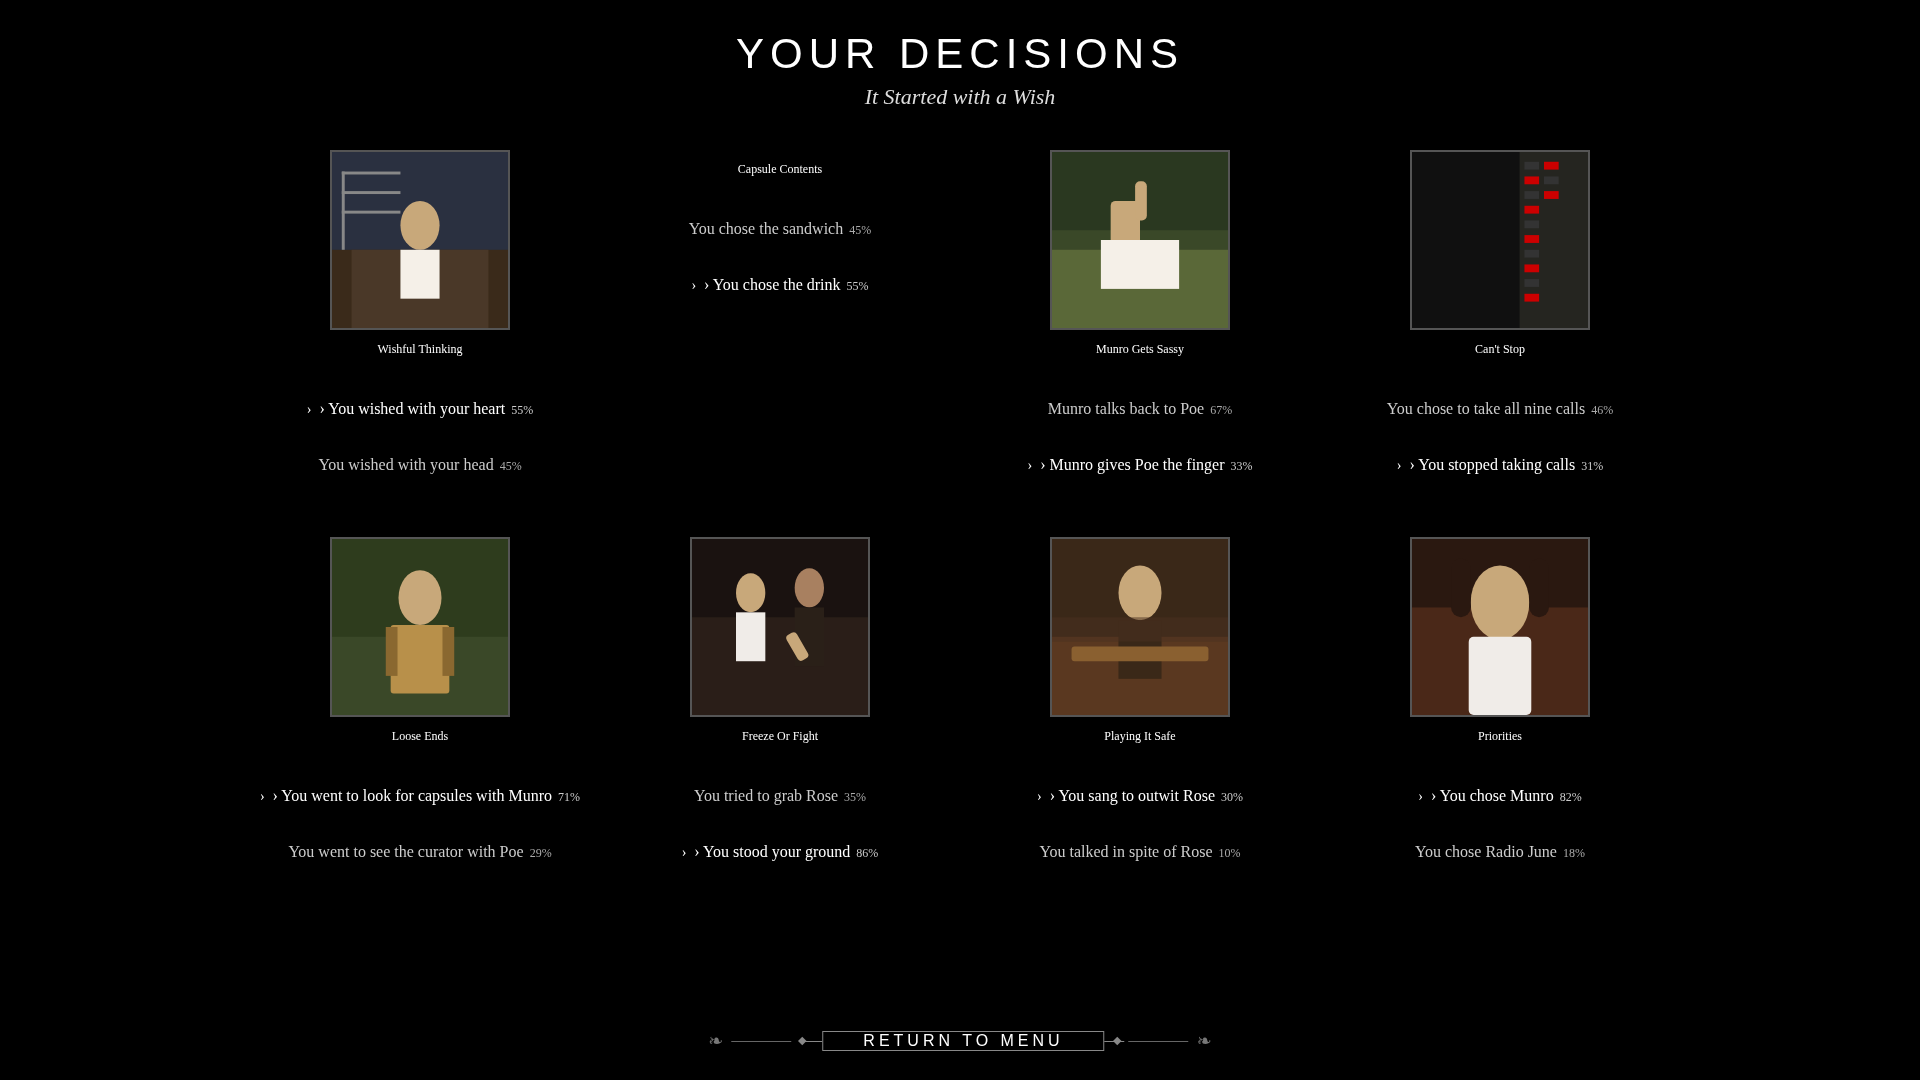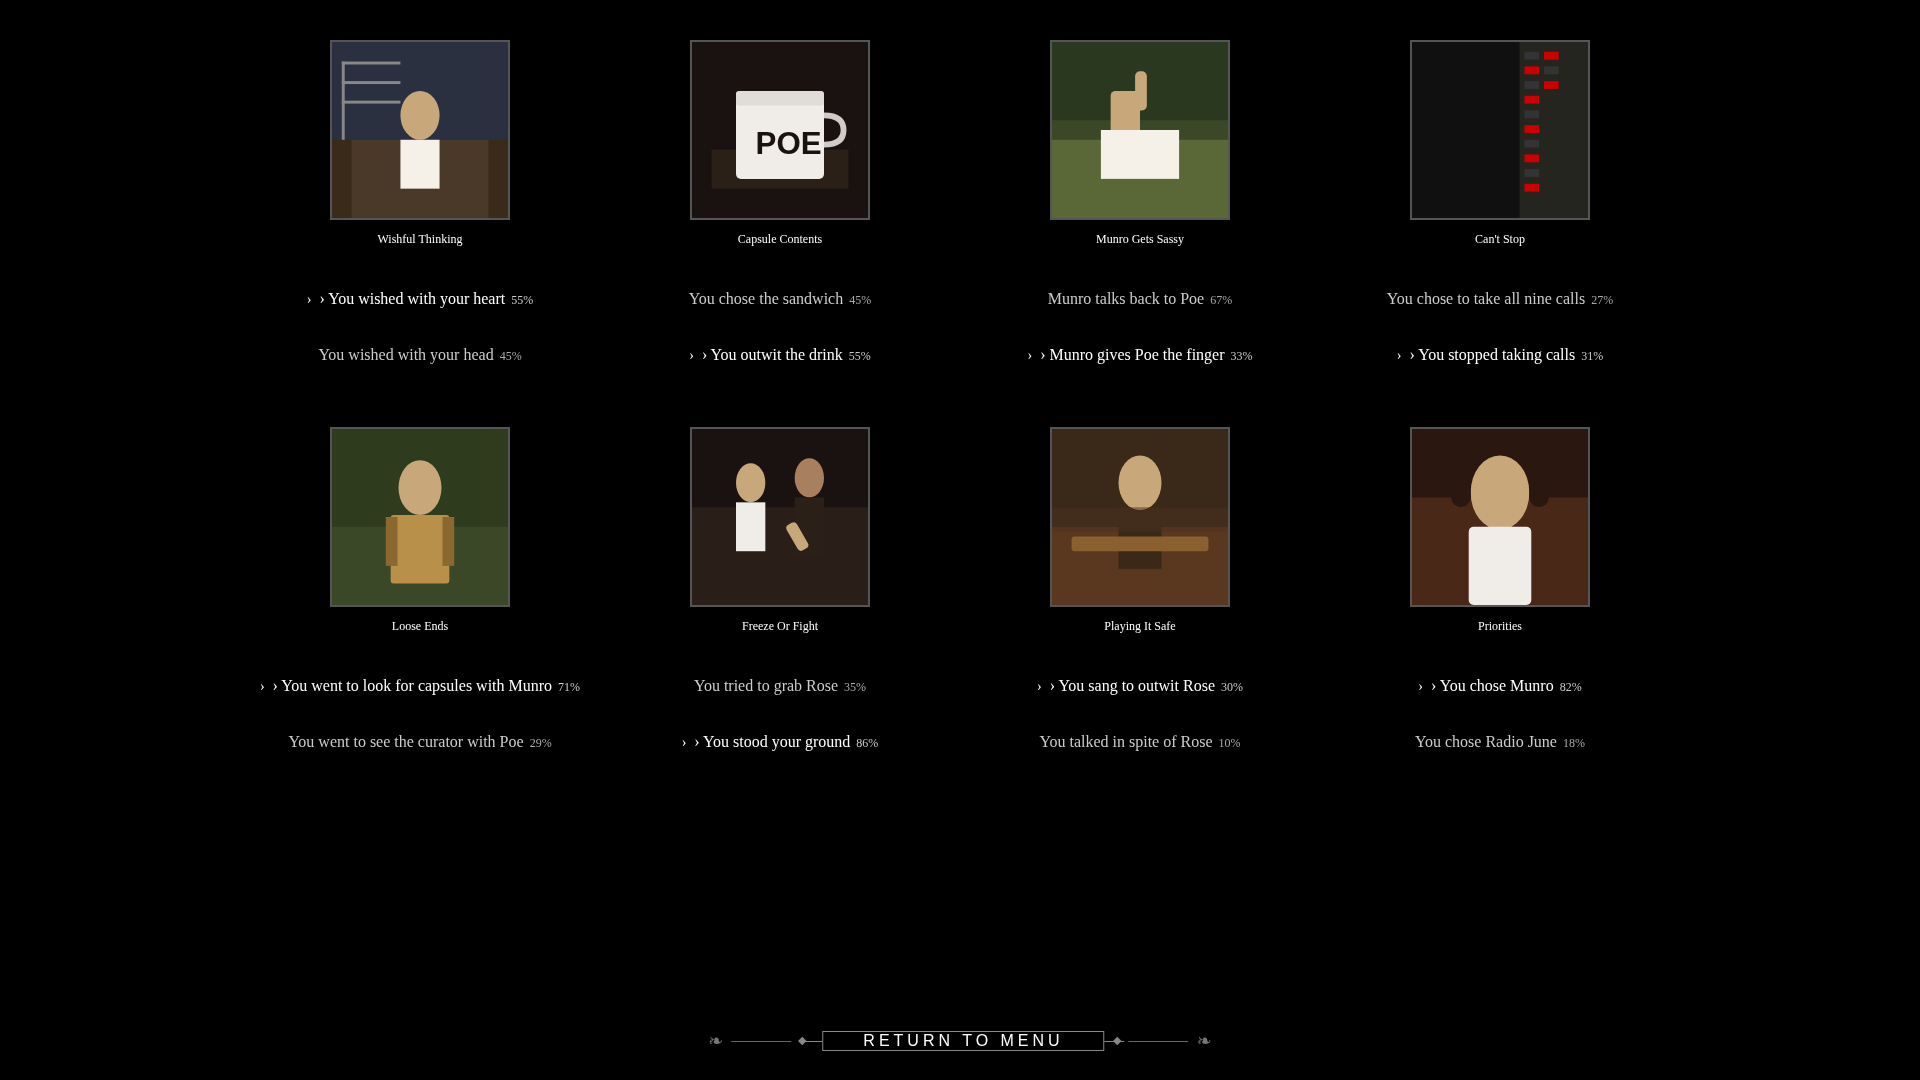--- a/index.html
+++ b/index.html
@@ -196,20 +196,24 @@
     }
     .flourish-end {
       font-size: 18px;
       color: #777;
     }
   </style>
 </head>
 <body>
 
 <div class="page-container">
+  <div class="header">
+    <div class="page-title">YOUR DECISIONS</div>
+    <div class="page-subtitle">It Started with a Wish</div>
+  </div>
 
   <div class="cards-grid" id="cards-grid">
 
   <div class="decision-card">
         <div class="card-image img-wishful"><svg viewBox="0 0 180 180">
             <rect fill="#3a2a1a" width="180" height="180"></rect>
             <rect fill="#2a3040" x="0" y="0" width="180" height="100"></rect>
             <rect fill="#4a3828" x="20" y="100" width="140" height="80"></rect>
             <ellipse fill="#c8a87a" cx="90" cy="75" rx="20" ry="25"></ellipse>
             <rect fill="#f5f0e8" x="70" y="100" width="40" height="50"></rect>
@@ -224,36 +228,28 @@
             <span class="choice-text">› You wished with your heart</span>
             <span class="choice-pct">55%</span>
           </div>
           <div class="choice-row">
             <span class="choice-text">You wished with your head</span>
             <span class="choice-pct">45%</span>
           </div>
         </div>
       </div>
       <div class="decision-card">
-        <div class="card-image img-capsule"><svg viewBox="0 0 180 180">
-            <rect fill="#1a1210" width="180" height="180"></rect>
-            <rect fill="#2a2018" x="20" y="110" width="140" height="40"></rect>
-            <rect fill="#f0ece8" x="45" y="50" width="90" height="90" rx="5"></rect>
-            <rect fill="#e0dcd8" x="45" y="50" width="90" height="15" rx="3"></rect>
-            <text fill="#1a1210" x="65" y="115" font-size="32" font-weight="bold" font-family="Arial">POE</text>
-            <path fill="none" stroke="#d0ccc8" stroke-width="6" d="M135 75 Q155 75 155 90 Q155 105 135 105"></path>
-          </svg></div>
         <div class="card-title">Capsule Contents</div>
         <div class="card-choices">
           <div class="choice-row">
             <span class="choice-text">You chose the sandwich</span>
             <span class="choice-pct">45%</span>
           </div>
           <div class="choice-row selected">
-            <span class="choice-text">› You outwit the drink</span>
+            <span class="choice-text">› You chose the drink</span>
             <span class="choice-pct">55%</span>
           </div>
         </div>
       </div>
       <div class="decision-card">
         <div class="card-image img-munro"><svg viewBox="0 0 180 180">
             <rect fill="#2a3820" width="180" height="180"></rect>
             <rect fill="#3a4828" x="0" y="80" width="180" height="100"></rect>
             <rect fill="#5a6838" x="0" y="100" width="180" height="80"></rect>
             <rect fill="#c8a87a" x="60" y="50" width="30" height="60" rx="5"></rect>
@@ -287,21 +283,21 @@
             <rect fill="#333" x="115" y="130" width="15" height="8"></rect>
             <rect fill="#c00" x="115" y="145" width="15" height="8"></rect>
             <rect fill="#c00" x="135" y="10" width="15" height="8"></rect>
             <rect fill="#333" x="135" y="25" width="15" height="8"></rect>
             <rect fill="#c00" x="135" y="40" width="15" height="8"></rect>
           </svg></div>
         <div class="card-title">Can't Stop</div>
         <div class="card-choices">
           <div class="choice-row">
             <span class="choice-text">You chose to take all nine calls</span>
-            <span class="choice-pct">27%</span>
+            <span class="choice-pct">46%</span>
           </div>
           <div class="choice-row selected">
             <span class="choice-text">› You stopped taking calls</span>
             <span class="choice-pct">31%</span>
           </div>
         </div>
       </div>
       <div class="decision-card">
         <div class="card-image img-looseends"><svg viewBox="0 0 180 180">
             <rect fill="#3a4828" width="180" height="180"></rect>

